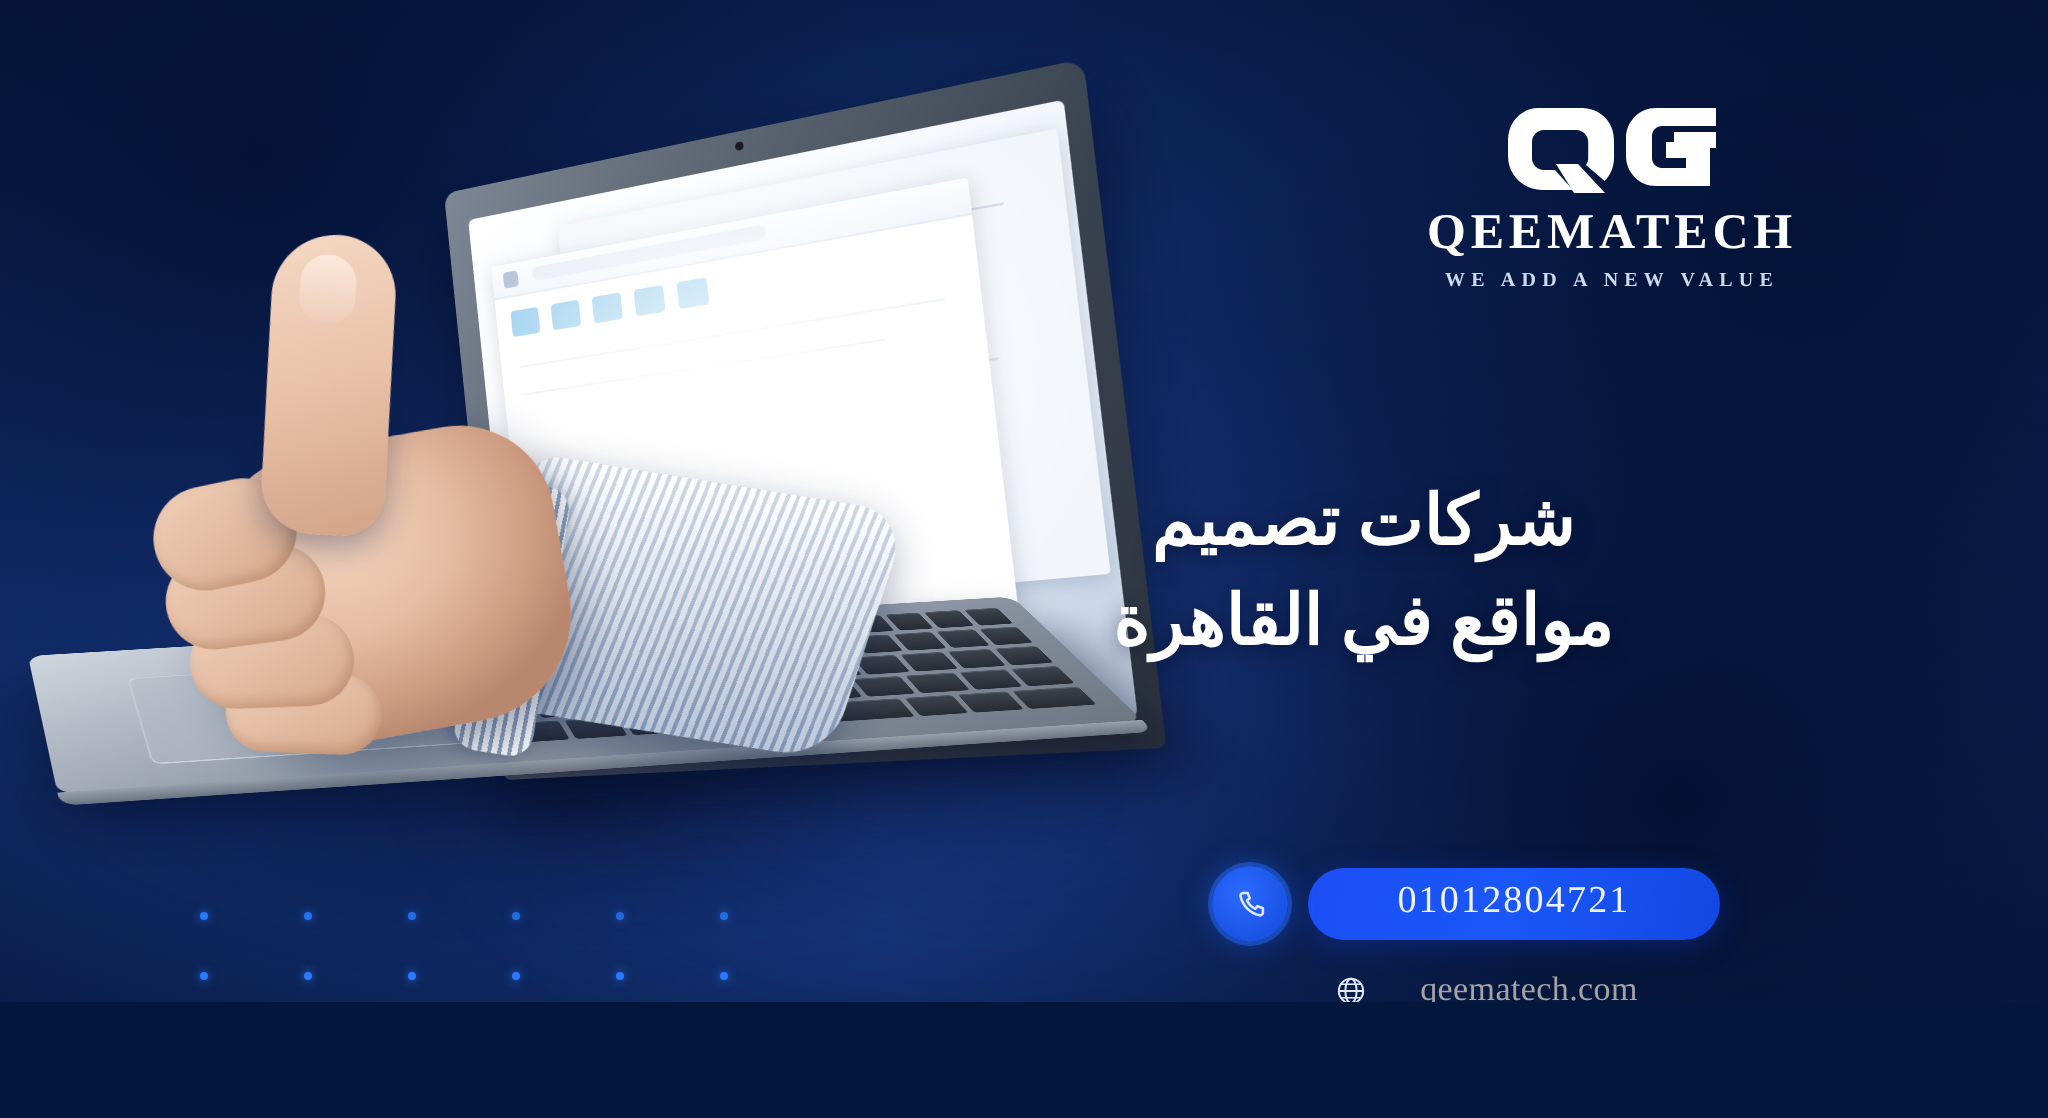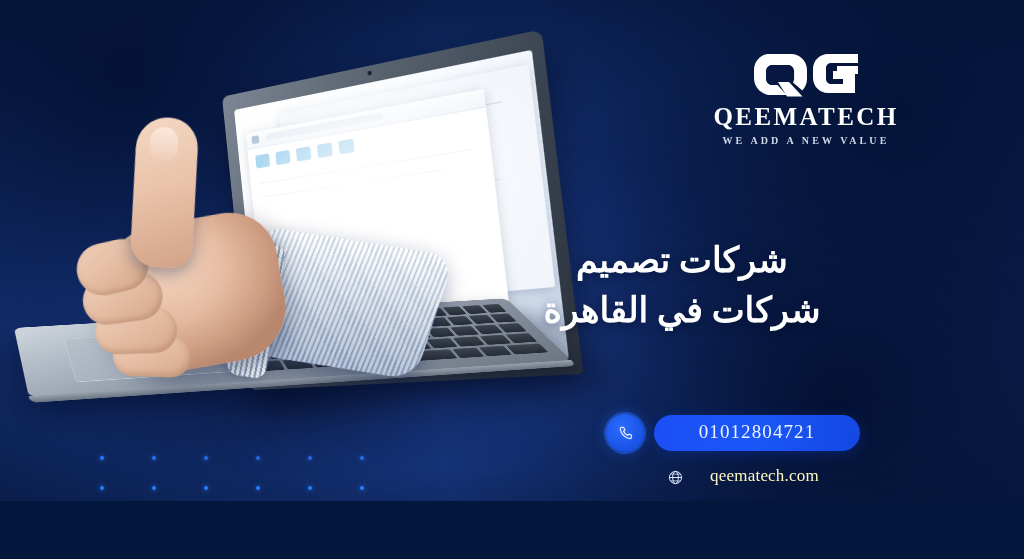--- a/index.html
+++ b/index.html
@@ -356,21 +356,21 @@
     line-height: 1.42;
     letter-spacing: 0px;
     text-shadow: 0 2px 10px rgba(2,12,40,0.5);
   }
   .headline span { display: block; text-align: center; }
 
   
   .contact {
     position: absolute;
     right: 172px;
-    top: 414px;
+    top: 433px;
     width: 260px;
     text-align: center;
   }
   .phone-row {
     display: flex;
     align-items: center;
     justify-content: flex-start;
     gap: 10px;
   }
   .phone-badge {
@@ -395,25 +395,25 @@
     color: #eef3ff;
     font-size: 19px;
     letter-spacing: 1.1px;
     line-height: 1.1;
     text-align: center;
     box-shadow: 0 3px 14px rgba(14,50,170,0.45);
   }
   .site-row {
     margin-top: 14px;
     display: flex;
-    align-items: flex-end;
+    align-items: center;
     justify-content: center;
     gap: 26px;
     padding-left: 14px;
-    color: #fef9c3;
+    color: #a3a3a3;
     font-size: 17px;
     letter-spacing: 0.2px;
   }
 </style>
 </head>
 <body>
 
 <div class="banner">
 
   <div class="bg-base"></div>
@@ -568,21 +568,21 @@
       <path fill="#ffffff" d="M33 30h11l13.5 14.5H42z"></path>
       <path fill="#ffffff" d="M79 2h34v9H86c-2.8 0-5 2.2-5 5v11c0 2.8 2.2 5 5 5h12v-5H88v-8h22v22H83c-8.3 0-15-6.7-15-15V17C68 8.7 74.7 2 83 2z"></path>
       <path fill="#ffffff" d="M92 14h21v8H92z"></path>
     </svg>
     <div class="wordmark">QEEMATECH</div>
     <div class="tagline">WE ADD A NEW VALUE</div>
   </div>
 
   <div class="headline">
     <span>شركات تصميم</span>
-    <span>شركات في القاهرة</span>
+    <span>مواقع في القاهرة</span>
   </div>
 
   <div class="contact">
     <div class="phone-row">
       <div class="phone-badge">
         <svg width="17" height="17" viewBox="0 0 24 24">
           <path fill="none" stroke="#dfe9ff" stroke-width="1.8" stroke-linecap="round" stroke-linejoin="round" d="M6.6 3.5h3l1.5 3.8-1.9 1.5a12 12 0 0 0 5.9 5.9l1.5-1.9 3.8 1.5v3a2 2 0 0 1-2.2 2A17.5 17.5 0 0 1 4.6 5.7a2 2 0 0 1 2-2.2z"></path>
         </svg>
       </div>
       <div class="phone-pill">01012804721</div>

